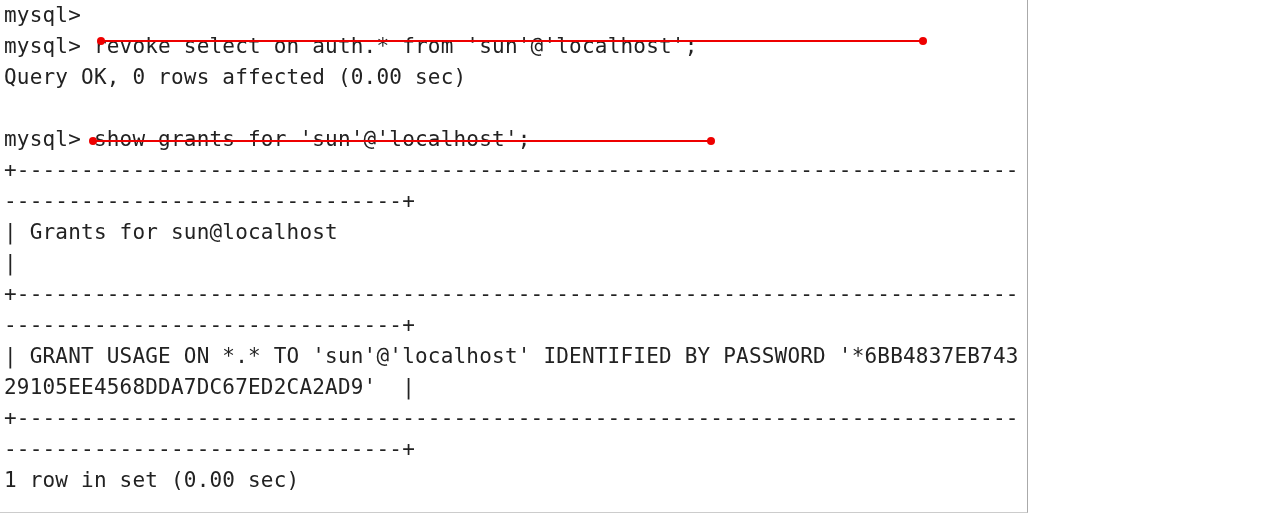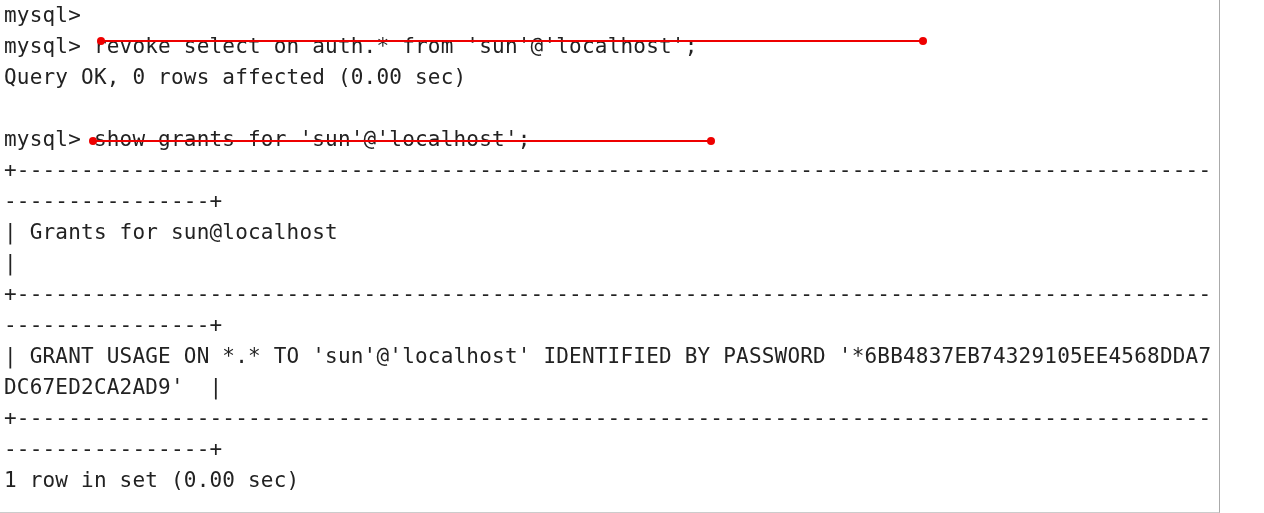--- a/index.html
+++ b/index.html
@@ -2,21 +2,21 @@
 <html><head>
 <meta charset="utf-8">
 <style>
   html,body{
     margin:0;
     padding:0;
     background:#ffffff;
   }
   .terminal{
     position:relative;
-    width:1220px;
+    width:1028px;
     height:513px;
     box-sizing:border-box;
     border-right:1px solid #aaaaaa;
     border-bottom:1px solid #cccccc;
     padding:0;
     overflow:hidden;
   }
   pre.text{
     margin:0;
     padding:0 4px;

